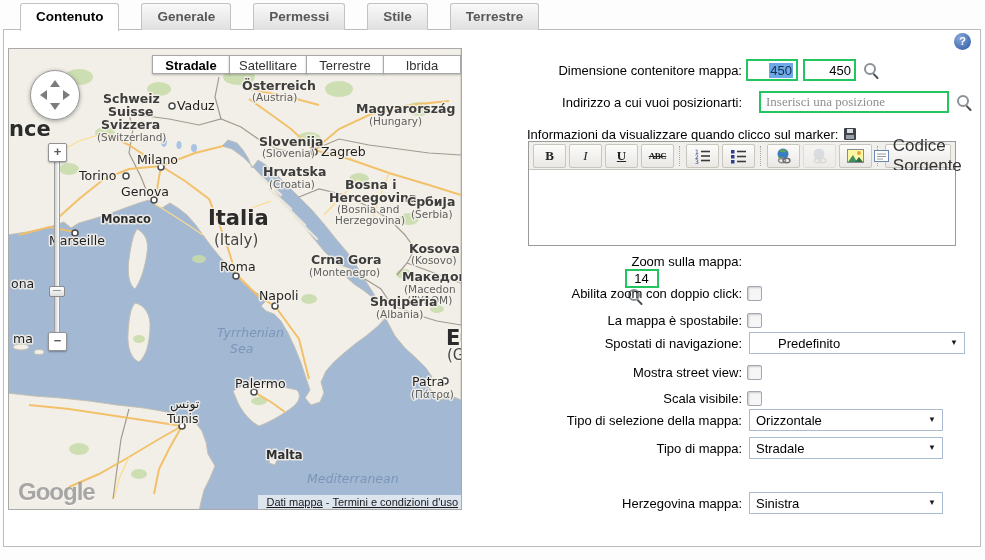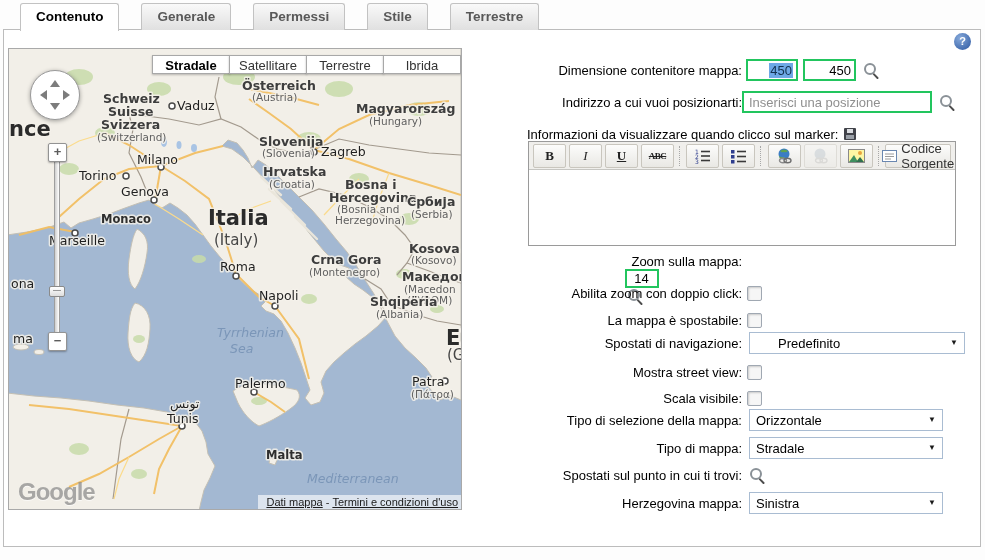--- a/index.html
+++ b/index.html
@@ -88,21 +88,21 @@
   .toolbar{height:27px;background:#f0efec;border-bottom:1px solid #c6c6c2;display:flex;align-items:center;
            padding:0 4px;gap:3px;flex:none;}
   .tb-btn{height:22px;min-width:25px;background:linear-gradient(#fcfcfb,#e9e8e4);border:1px solid #c9c6be;
           border-radius:2px;display:flex;align-items:center;justify-content:center;cursor:pointer;padding:0 3px;}
   .tb-sep{width:3px;height:20px;border-left:1px dotted #a8a8a8;margin:0 2px;}
   .glyph{font-family:"Liberation Serif",serif;font-size:13px;color:#222;}
   .glyph-bold{font-weight:bold;}
   .glyph-italic{font-style:italic;}
   .glyph-underline{text-decoration:underline;font-weight:bold;}
   .glyph-strike{text-decoration:line-through;font-size:9px;letter-spacing:-.5px;font-weight:bold;}
-  .tb-label{font-size:13px;color:#333;margin-left:4px;font-family:"Liberation Sans",sans-serif;}
+  .tb-label{font-size:17px;color:#333;margin-left:4px;font-family:"Liberation Sans",sans-serif;}
   .tb-btn.disabled{opacity:.45;}
   .editor-body{flex:1;background:#fff;cursor:text;}
 </style>
 </head>
 <body>
 
 <div class="tabs">
     <div class="tab active">Contenuto</div>
     <div class="tab">Generale</div>
     <div class="tab">Permessi</div>
@@ -307,21 +307,21 @@
         <span class="selbg">450</span>
       </span>
       <span class="tinput num" style="width:46px;margin-left:5px;">
         <span>450</span>
       </span>
       <span class="magnifier" style="margin-left:7px;"></span>
     </div>
 
     <div class="row" style="top:42px;">
       <span class="row-label">Indirizzo a cui vuoi posizionarti:</span>
-      <span class="tinput" style="width:186px;margin-left:0;">
+      <span class="tinput" style="width:186px;margin-left:17px;font-family:Liberation Serif, serif;">
         <span class="placeholder">Inserisci una posizione</span>
       </span>
       <span class="magnifier" style="margin-left:7px;"></span>
     </div>
 
     <div class="row" style="top:74px;left:6px;">
       <span>Informazioni da visualizzare quando clicco sul marker:</span>
       <span class="floppy" style="margin-left:6px;"></span>
     </div>
 
@@ -464,24 +464,20 @@
     </div>
 
     <div class="row" style="top:388px;">
       <span class="row-label">Tipo di mappa:</span>
       <span class="select" style="margin-left:7px;">
         <span>Stradale</span>
         <span class="caret">▼</span>
       </span>
     </div>
 
-    <div class="row" style="top:415px;">
-      <span class="row-label">Spostati sul punto in cui ti trovi:</span>
-      <span class="magnifier" style="margin-left:7px;"></span>
-    </div>
 
     <div class="row" style="top:443px;">
       <span class="row-label">Herzegovina mappa:</span>
       <span class="select" style="margin-left:7px;">
         <span>Sinistra</span>
         <span class="caret">▼</span>
       </span>
     </div>
 
   </div>

